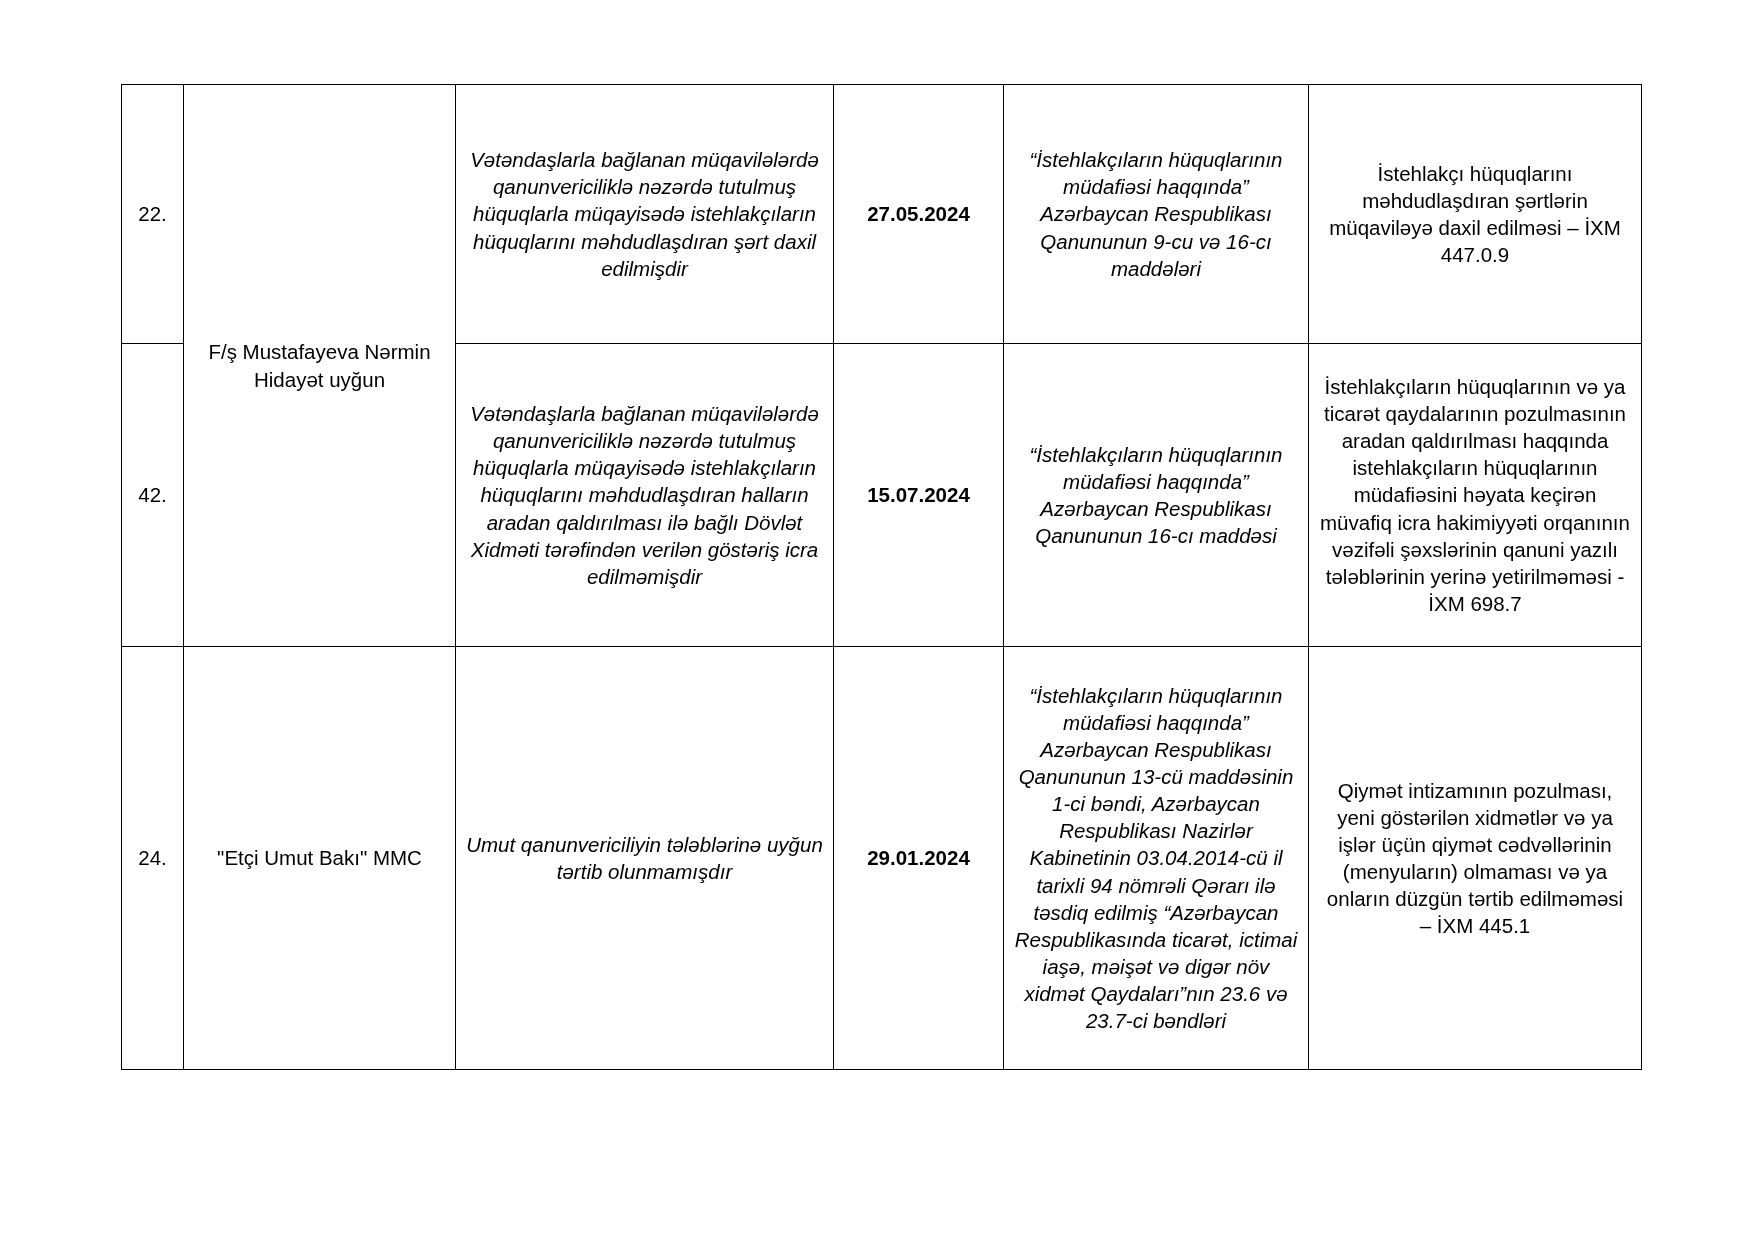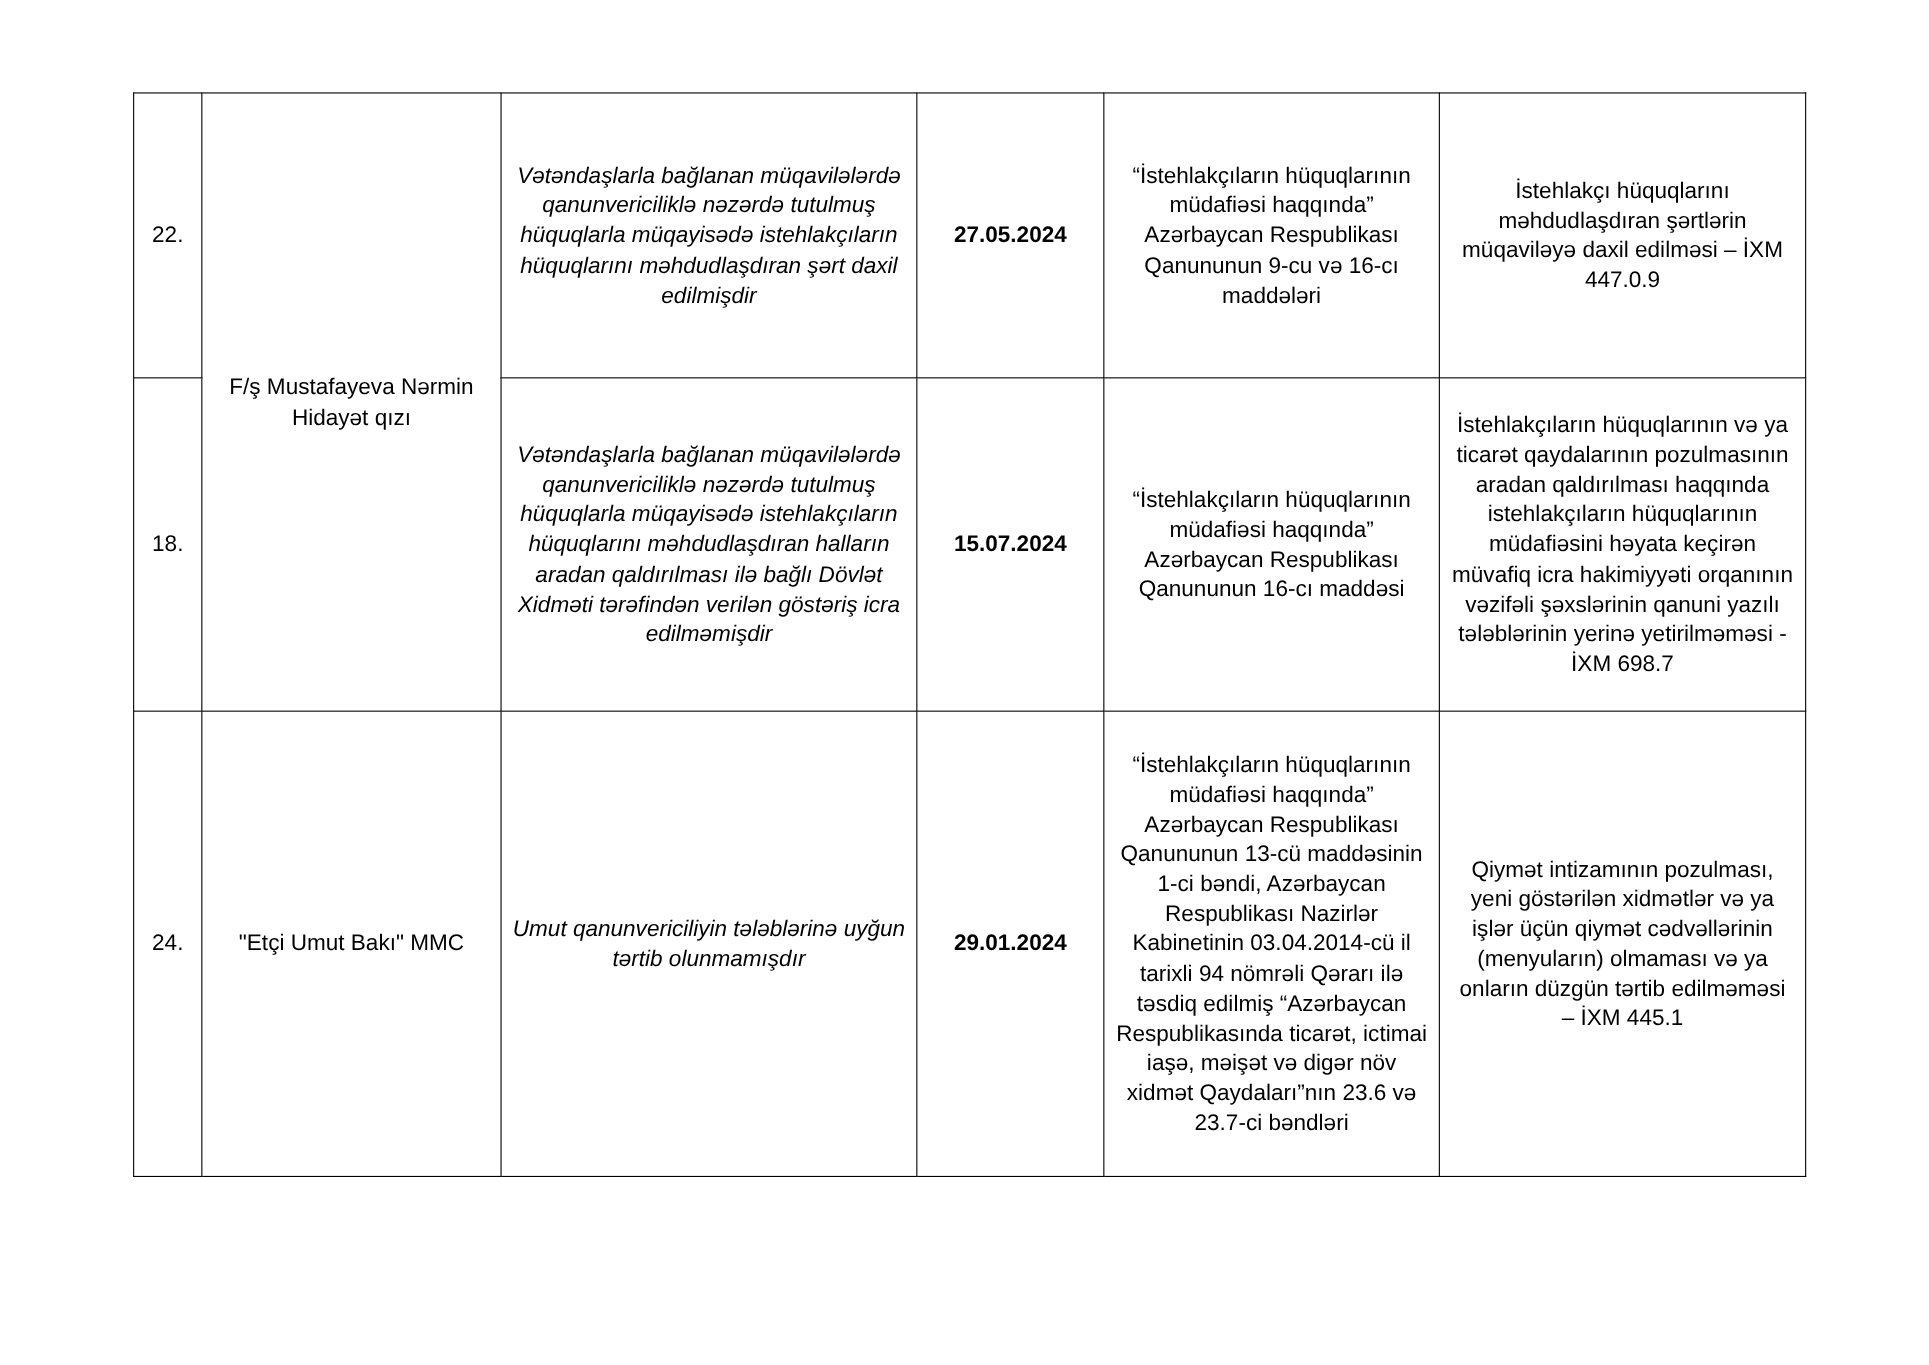--- a/index.html
+++ b/index.html
@@ -44,21 +44,21 @@
   .col-subject  { width: 272px; }
   .col-desc     { width: 378px; }
   .col-date     { width: 170px; }
   .col-law      { width: 305px; }
   .col-article  { width: 333px; }
 
   .cell-no       { text-align: center; margin-top: 32px; }
   .cell-subject  { text-align: center; }
   .cell-desc     { text-align: center; font-style: italic; }
   .cell-date     { text-align: center; font-weight: bold; }
-  .cell-law      { text-align: center; }
+  .cell-law      { text-align: center; font-style: italic; }
   .cell-article  { text-align: center; }
 
   .r22 td { height: 246px; }
   .r23 td { height: 290px; }
   .r24 td { height: 410px; }
 </style>
 </head>
 <body>
 
 <div class="page">
@@ -68,28 +68,28 @@
       <col class="col-no">
       <col class="col-subject">
       <col class="col-desc">
       <col class="col-date">
       <col class="col-law">
       <col class="col-article">
     </colgroup>
     <tbody>
       <tr class="r22">
         <td class="cell-no">22.</td>
-        <td class="cell-subject" rowspan="2">F/ş Mustafayeva Nərmin Hidayət qızı</td>
+        <td class="cell-subject" rowspan="2">F/ş Mustafayeva Nərmin Hidayət uyğun</td>
         <td class="cell-desc">Vətəndaşlarla bağlanan müqavilələrdə qanunvericiliklə nəzərdə tutulmuş hüquqlarla müqayisədə istehlakçıların hüquqlarını məhdudlaşdıran şərt daxil edilmişdir</td>
         <td class="cell-date">27.05.2024</td>
         <td class="cell-law">“İstehlakçıların hüquqlarının müdafiəsi haqqında” Azərbaycan Respublikası Qanununun 9-cu və 16-cı maddələri</td>
         <td class="cell-article">İstehlakçı hüquqlarını məhdudlaşdıran şərtlərin müqaviləyə daxil edilməsi  – İXM 447.0.9</td>
       </tr>
       <tr class="r23">
-        <td class="cell-no">18.</td>
+        <td class="cell-no">42.</td>
         <td class="cell-desc">Vətəndaşlarla bağlanan müqavilələrdə qanunvericiliklə nəzərdə tutulmuş hüquqlarla müqayisədə istehlakçıların hüquqlarını məhdudlaşdıran halların aradan qaldırılması ilə bağlı Dövlət Xidməti tərəfindən verilən göstəriş icra edilməmişdir</td>
         <td class="cell-date">15.07.2024</td>
         <td class="cell-law">“İstehlakçıların hüquqlarının müdafiəsi haqqında” Azərbaycan Respublikası Qanununun 16-cı maddəsi</td>
         <td class="cell-article">İstehlakçıların hüquqlarının və ya ticarət qaydalarının pozulmasının aradan qaldırılması haqqında istehlakçıların hüquqlarının müdafiəsini həyata keçirən müvafiq icra hakimiyyəti orqanının vəzifəli şəxslərinin qanuni yazılı tələblərinin yerinə yetirilməməsi - İXM 698.7</td>
       </tr>
       <tr class="r24">
         <td class="cell-no">24.</td>
         <td class="cell-subject">"Etçi Umut Bakı" MMC</td>
         <td class="cell-desc">Umut qanunvericiliyin tələblərinə uyğun tərtib olunmamışdır</td>
         <td class="cell-date">29.01.2024</td>

